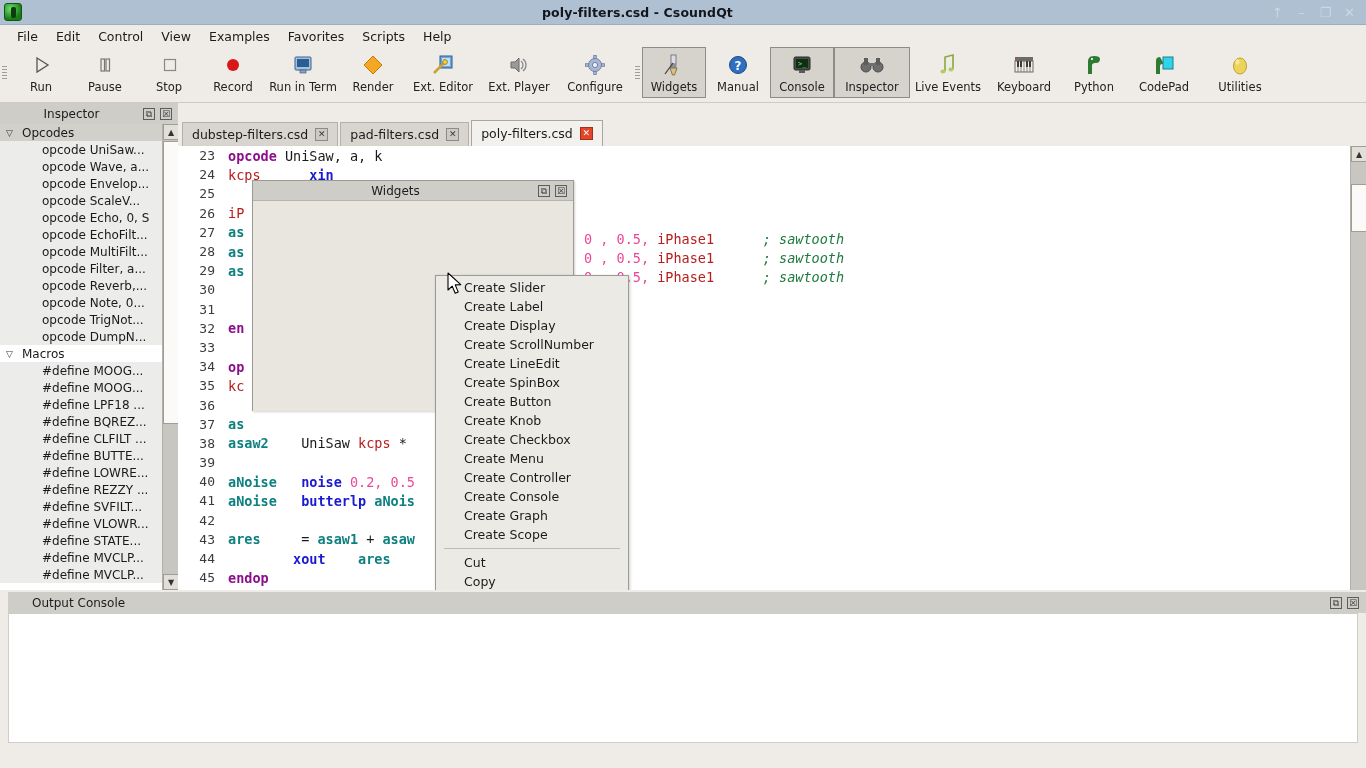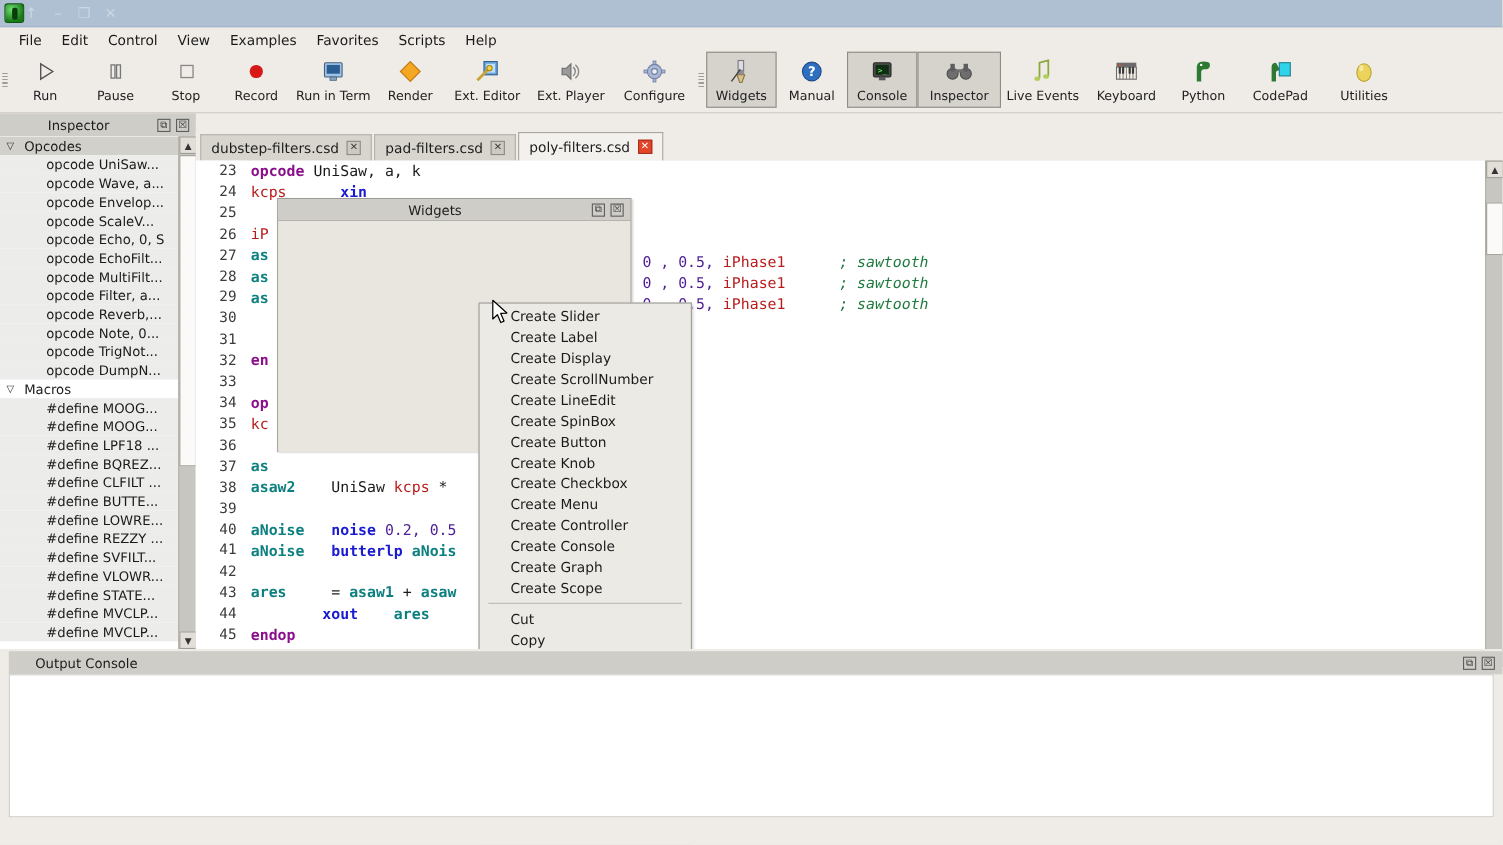--- a/index.html
+++ b/index.html
@@ -179,21 +179,21 @@
   .ln .num {
     width: 44px; text-align: right; padding-right: 7px;
     color: #3b3b3b; font-size: 13px; flex: 0 0 44px;
   }
   .ln .txt { padding-left: 6px; }
   .k-op  { color: #8b0f8b; font-weight: bold; }  
   .k-var { color: #0f8080; font-weight: bold; }  
   .k-varp{ color: #b91c1c; }                     
   .k-fn  { color: #1a1ad0; font-weight: bold; }  
   .k-pln { color: #1a1a1a; }
-  .k-num { color: #4c1d95; }
+  .k-num { color: #ec4899; }
   .k-cm  { color: #1f7a3f; font-style: italic; }
 
   
   .widgets-panel {
     position: absolute; left: 252px; top: 180px;
     width: 322px; height: 231px;
     background: #e9e6e0;
     border: 1px solid #9d9a94;
     box-shadow: 1px 1px 2px rgba(0,0,0,.18);
   }
@@ -243,20 +243,21 @@
     background: #efece7;
   }
 </style>
 </head>
 <body>
 
 <div id="app">
 
   <div class="titlebar">
     <div class="tb-icon"></div>
+    <div class="tb-title">poly-filters.csd - CsoundQt</div>
     <div class="win-btns">
       <div class="win-btn">↑</div>
       <div class="win-btn">–</div>
       <div class="win-btn">❐</div>
       <div class="win-btn">✕</div>
     </div>
   </div>
 
   <div class="menubar">
     <div class="mi">File</div>

